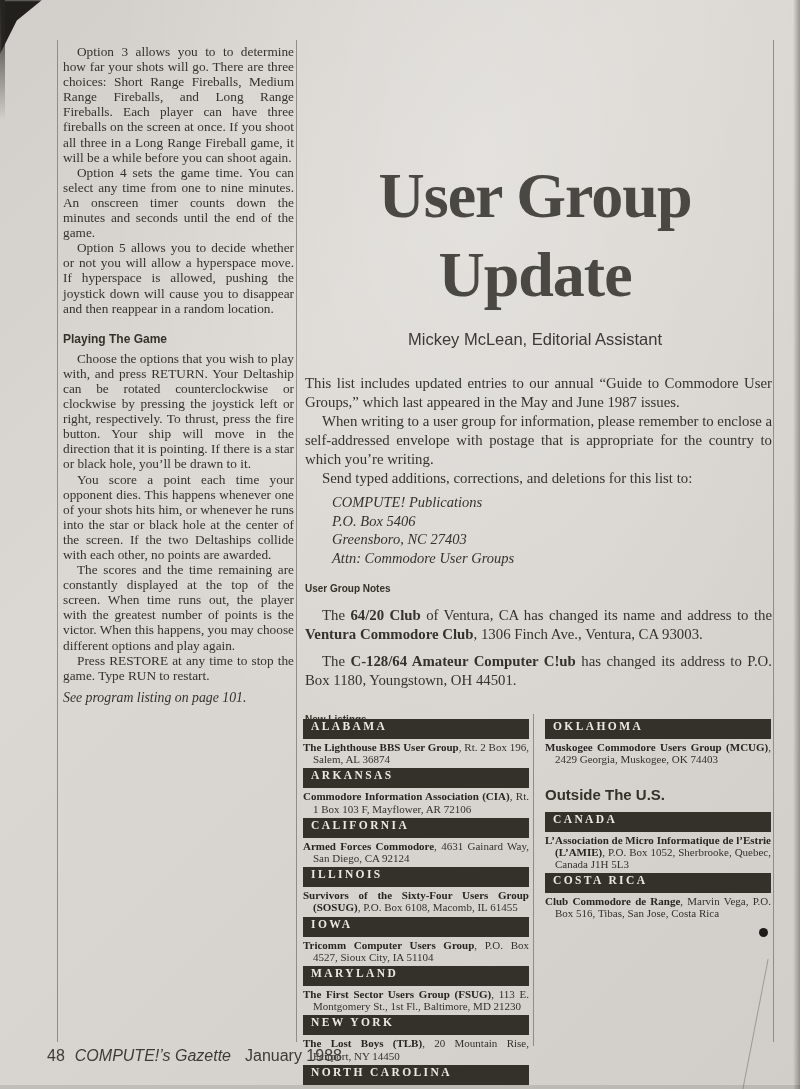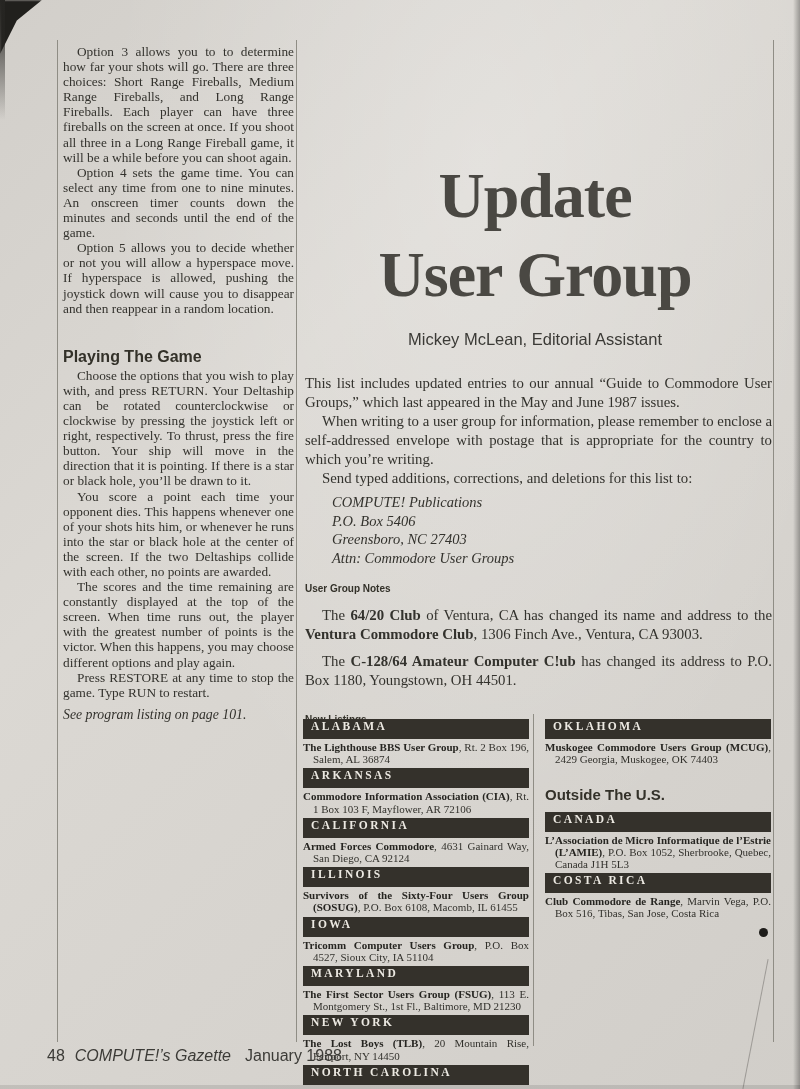--- a/index.html
+++ b/index.html
@@ -23,22 +23,22 @@
   
   .vrule{position:absolute;width:1px;background:#8f8d85;}
   .r1{left:57px;top:40px;height:1002px;}
   .r2{left:296px;top:40px;height:1002px;}
   .r3{left:533px;top:714px;height:332px;}
   .r4{left:773px;top:40px;height:1002px;}
   
   .left-col{position:absolute;left:63px;top:44px;width:231px;
     font-size:13.3px;line-height:15.1px;text-align:justify;color:#33322d;}
   .left-col p{margin:0;text-indent:14px;}
-  .lh{font-family:"Liberation Sans",sans-serif;font-weight:bold;font-size:16px;
-    margin:33px 0 4px;color:#333129;}
+  .lh{font-family:"Liberation Sans",sans-serif;font-weight:bold;font-size:12px;
+    margin:16px 0 4px;color:#333129;}
   .see{font-style:italic;margin-top:7px !important;text-indent:0 !important;font-size:13.8px;}
   
   .title-block{position:absolute;left:300px;top:156px;width:470px;text-align:center;}
   .title-line{font-family:"Liberation Serif",serif;font-weight:bold;font-size:64px;
     line-height:79px;letter-spacing:-1px;color:#4a4843;}
   .byline{margin-top:16px;font-family:"Liberation Sans",sans-serif;font-size:16.5px;color:#3b3a36;}
   
   .intro{position:absolute;left:305px;top:374px;width:467px;
     font-size:14.8px;line-height:19px;text-align:justify;color:#33322d;}
   .intro p{margin:0;}
@@ -88,22 +88,22 @@
     <p>Option 5 allows you to decide whether or not you will allow a hyperspace move. If hyperspace is allowed, pushing the joystick down will cause you to disappear and then reappear in a random location.</p>
     <h3 class="lh">Playing The Game</h3>
     <p>Choose the options that you wish to play with, and press RETURN. Your Deltaship can be rotated counterclockwise or clockwise by pressing the joystick left or right, respectively. To thrust, press the fire button. Your ship will move in the direction that it is pointing. If there is a star or black hole, you’ll be drawn to it.</p>
     <p>You score a point each time your opponent dies. This happens whenever one of your shots hits him, or whenever he runs into the star or black hole at the center of the screen. If the two Deltaships collide with each other, no points are awarded.</p>
     <p>The scores and the time remaining are constantly displayed at the top of the screen. When time runs out, the player with the greatest number of points is the victor. When this happens, you may choose different options and play again.</p>
     <p>Press RESTORE at any time to stop the game. Type RUN to restart.</p>
     <p class="see">See program listing on page 101.</p>
   </div>
 
   <div class="title-block">
+    <div class="title-line">User Group</div>
     <div class="title-line">Update</div>
-    <div class="title-line">User Group</div>
     <div class="byline">Mickey McLean, Editorial Assistant</div>
   </div>
 
   <div class="intro">
     <p>This list includes updated entries to our annual “Guide to Commodore User Groups,” which last appeared in the May and June 1987 issues.</p>
     <p class="ind">When writing to a user group for information, please remember to enclose a self-addressed envelope with postage that is appropriate for the country to which you’re writing.</p>
     <p class="ind">Send typed additions, corrections, and deletions for this list to:</p>
     <div class="address">
       <div>COMPUTE! Publications</div>
       <div>P.O. Box 5406</div>

